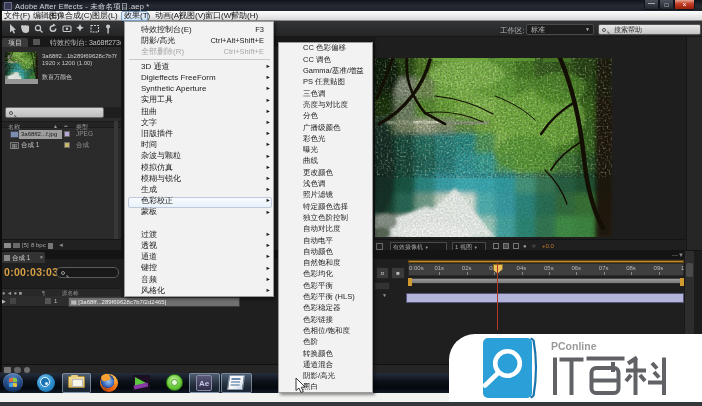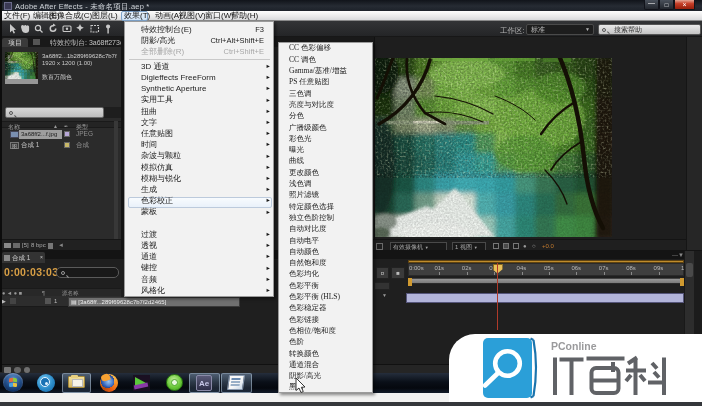--- a/index.html
+++ b/index.html
@@ -48,21 +48,21 @@
 #lavbar{position:absolute;left:406px;top:43px;width:278px;height:10px;background:#b2b4d9;border:1px solid #55557a;}
 
 .menu{background:#f2f2f2;border:1px solid #9b9b9b;box-shadow:2px 2px 3px rgba(0,0,0,.45);}
 #dmenu{left:124px;top:21px;width:150px;height:276px;}
 #smenu{left:278px;top:42px;width:95px;height:351px;}
 .mi{position:absolute;left:1px;width:147px;height:11.2px;font-size:8px;color:#1c1c1c;line-height:11.2px;white-space:nowrap;}
 .mi .lb{position:absolute;left:15px;top:0;}
 .mi .sc{position:absolute;right:9px;top:0;font-size:7.5px;}
 .mi .ar{position:absolute;right:2px;top:0.2px;font-size:5.5px;}
 .mi2{position:absolute;left:1px;width:92px;height:11.3px;font-size:7.5px;color:#1c1c1c;line-height:11.3px;white-space:nowrap;}
-.mi2 .lb{position:absolute;left:9px;top:0;font-family:Liberation Serif, serif;}
+.mi2 .lb{position:absolute;left:23px;top:0;}
 .gray{color:#a8a8a8;}
 #mhl2{position:absolute;left:2.5px;top:175px;width:144px;height:11px;background:linear-gradient(180deg,#f8fbfe,#e9f1fa);border:1px solid #bccadc;border-radius:2px;}
 
 #tbfootrow{left:0;top:364px;width:702px;height:9px;background:#252525;border-top:1px solid #111;}
 #taskbar{left:0;top:373px;width:702px;height:20px;background:linear-gradient(180deg,#252e3c,#0a0f18 45%,#05080e 75%,#111a28);}
 .tico{position:absolute;top:1px;width:21px;height:18px;}
 .thl{background:linear-gradient(180deg,rgba(160,190,220,.35),rgba(90,120,160,.18));border:1px solid rgba(190,210,230,.5);border-radius:2px;}
 #wstrip{left:0;top:393px;width:702px;height:9px;background:#f2f2f1;}
 #bbar{left:0;top:402px;width:702px;height:4px;background:#35373b;}
 
@@ -657,21 +657,21 @@
       </div>
 <div class="mi" style="top:83.6px">
         <span class="lb">扭曲</span>
         <span class="ar">►</span>
       </div>
 <div class="mi" style="top:94.8px">
         <span class="lb">文字</span>
         <span class="ar">►</span>
       </div>
 <div class="mi" style="top:106.0px">
-        <span class="lb">任意贴图</span>
+        <span class="lb">旧版插件</span>
         <span class="ar">►</span>
       </div>
 <div class="mi" style="top:117.2px">
         <span class="lb">时间</span>
         <span class="ar">►</span>
       </div>
 <div class="mi" style="top:139.6px">
         <span class="lb">模拟仿真</span>
         <span class="ar">►</span>
       </div>

